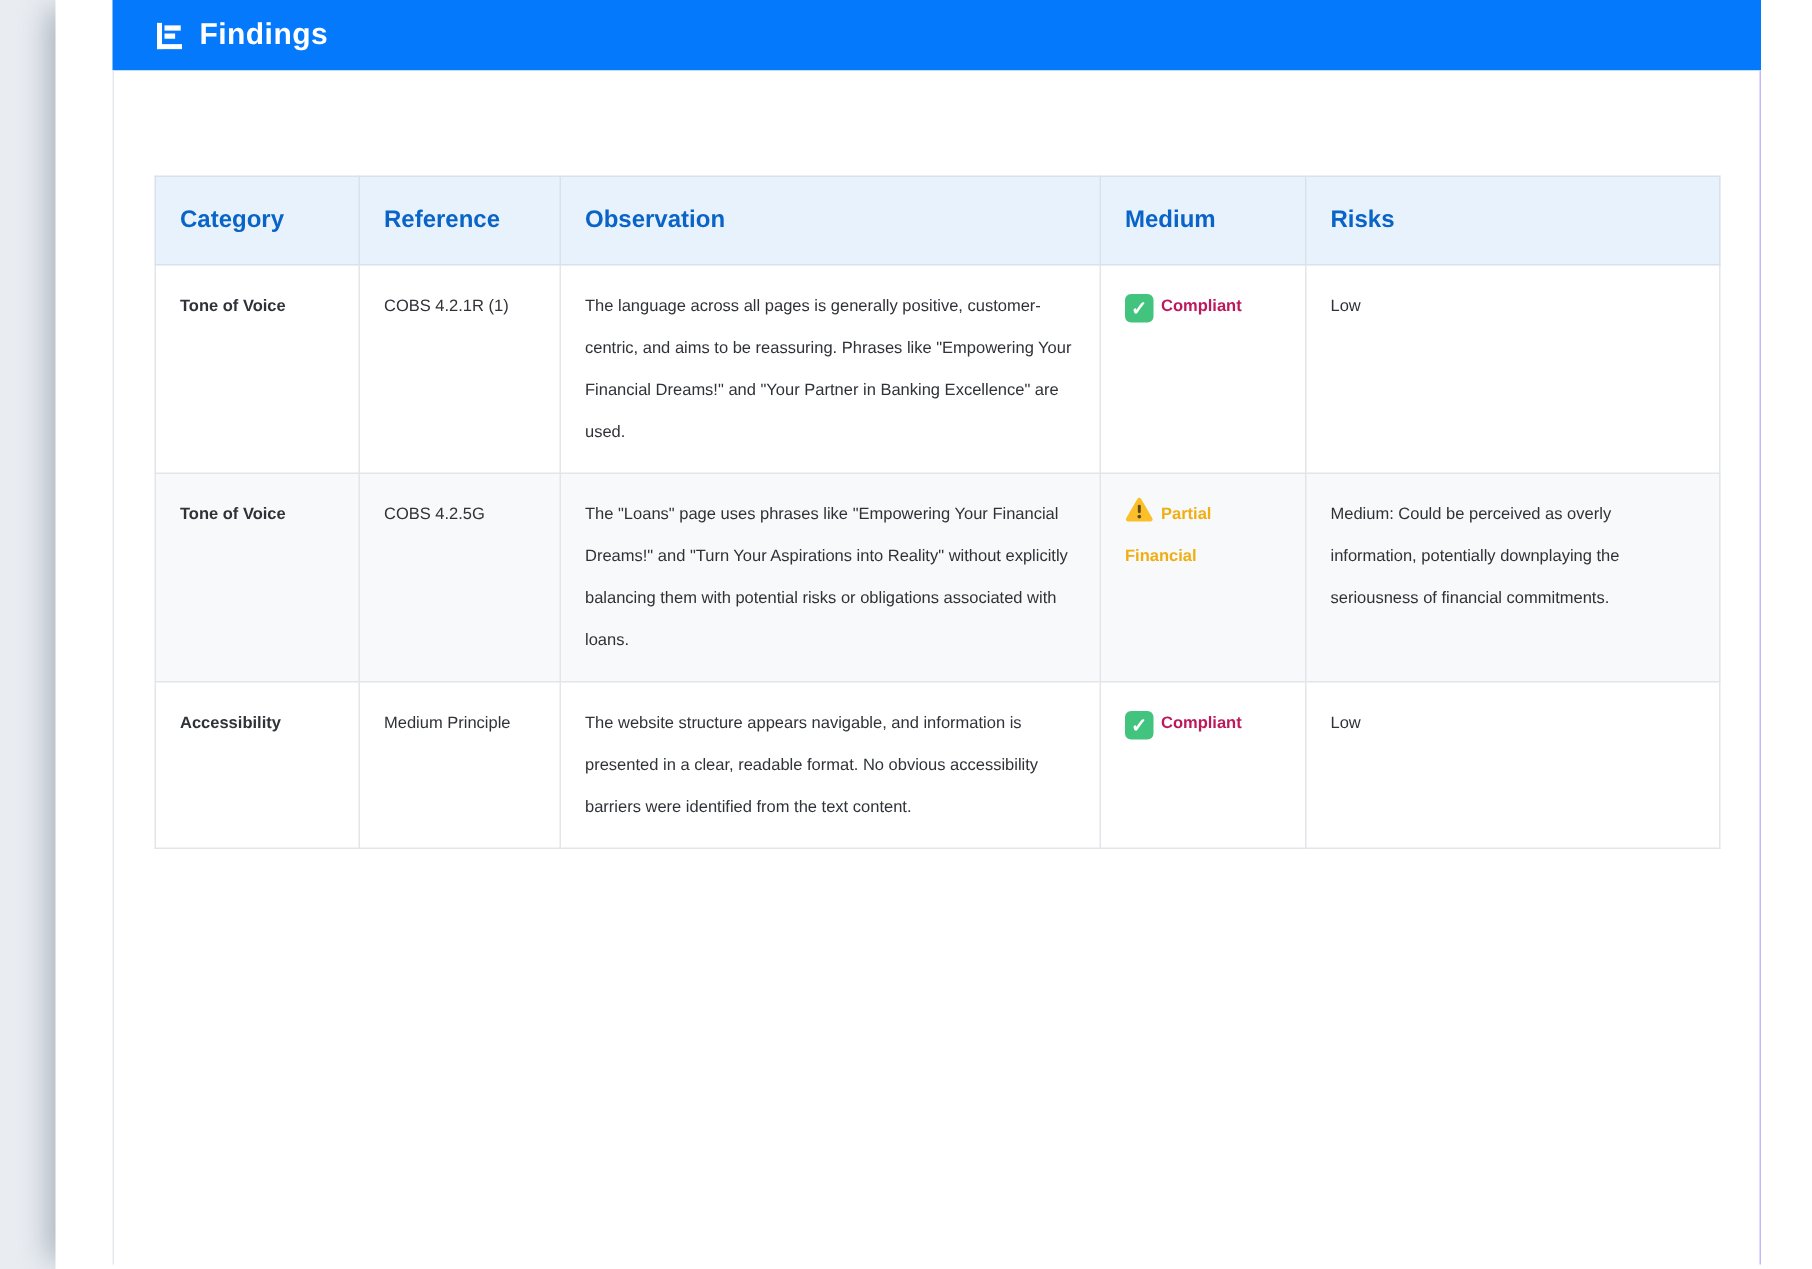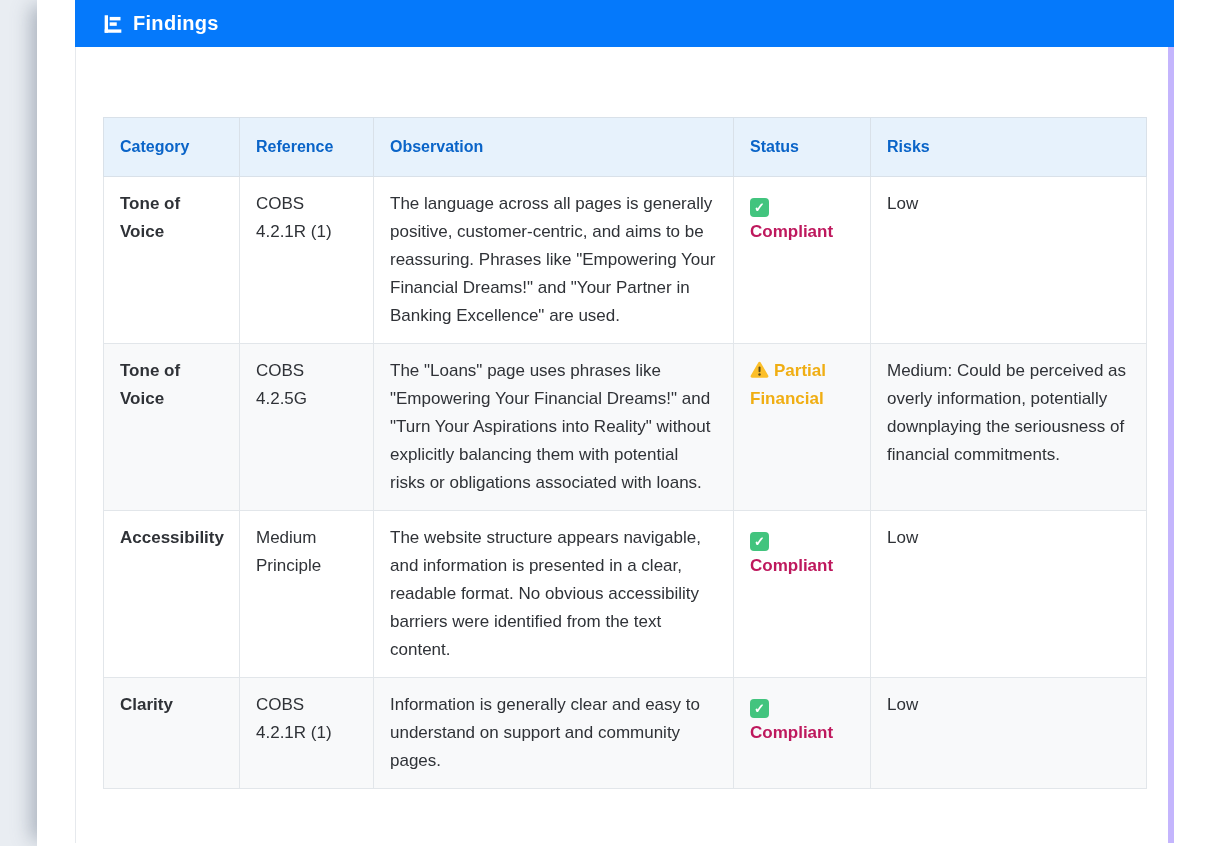--- a/index.html
+++ b/index.html
@@ -32,21 +32,21 @@
   .card-header .title {
     color:#ffffff;
     font-size:20px;
     font-weight:700;
     letter-spacing:0.3px;
   }
   .bar-chart-icon { width:20px; height:20px; display:block; }
   .card-body {
     background:#ffffff;
     border-left:1px solid #e6e9ed;
-    border-right:6px solid #c4b5fd;
+    border-right:1px solid #c4b5fd;
     height:796px;
     padding:70px 27px 0 27px;
     overflow:hidden;
   }
   table.findings {
     width:1043px;
     border-collapse:collapse;
     table-layout:fixed;
   }
   table.findings th {
@@ -55,21 +55,21 @@
     font-size:16px;
     font-weight:700;
     text-align:left;
     padding:15px 16px;
     border:1px solid #d9e1e9;
     line-height:28px;
   }
   table.findings td {
     border:1px solid #e2e6ea;
     padding:13px 16px;
-    font-size:17px;
+    font-size:11px;
     line-height:28px;
     color:#2f3237;
     vertical-align:top;
     background:#ffffff;
     margin-top:41px;
   }
   table.findings tbody tr:nth-child(even) td { background:#f8f9fa; }
   td.cat { font-weight:700; color:#1d2125; }
   td.ref { color:#33373b; }
   td.risks { padding-right:36px; }
@@ -120,21 +120,21 @@
             <col style="width:134px">
             <col style="width:360px">
           <col style="width:137px">
             <col style="width:276px">
         </colgroup>
         <thead>
           <tr>
             <th>Category</th>
             <th>Reference</th>
             <th>Observation</th>
-            <th>Status</th>
+            <th>Medium</th>
             <th>Risks</th>
           </tr>
         </thead>
         <tbody id="findings-tbody">
   <tr>
     <td class="cat">Tone of Voice</td>
     <td class="ref">COBS 4.2.1R (1)</td>
     <td class="obs">The language across all pages is generally positive, customer-centric, and aims to be reassuring. Phrases like "Empowering Your Financial Dreams!" and "Your Partner in Banking Excellence" are used.</td>
     <td class="status">
       <div class="status-wrap status-compliant">
@@ -165,29 +165,18 @@
     <td class="ref">Medium Principle</td>
     <td class="obs">The website structure appears navigable, and information is presented in a clear, readable format. No obvious accessibility barriers were identified from the text content.</td>
     <td class="status">
       <div class="status-wrap status-compliant">
         <span class="check-icon"></span><span class="status-label">Compliant</span>
       </div>
     </td>
     <td class="risks">Low</td>
   </tr>
 
-  <tr>
-    <td class="cat">Clarity</td>
-    <td class="ref">COBS 4.2.1R (1)</td>
-    <td class="obs">Information is generally clear and easy to understand on support and community pages.</td>
-    <td class="status">
-      <div class="status-wrap status-compliant">
-        <span class="check-icon"></span><span class="status-label">Compliant</span>
-      </div>
-    </td>
-    <td class="risks">Low</td>
-  </tr>
 </tbody>
       </table>
     </div>
 
   </div>
 </div>
 
 </body></html>

